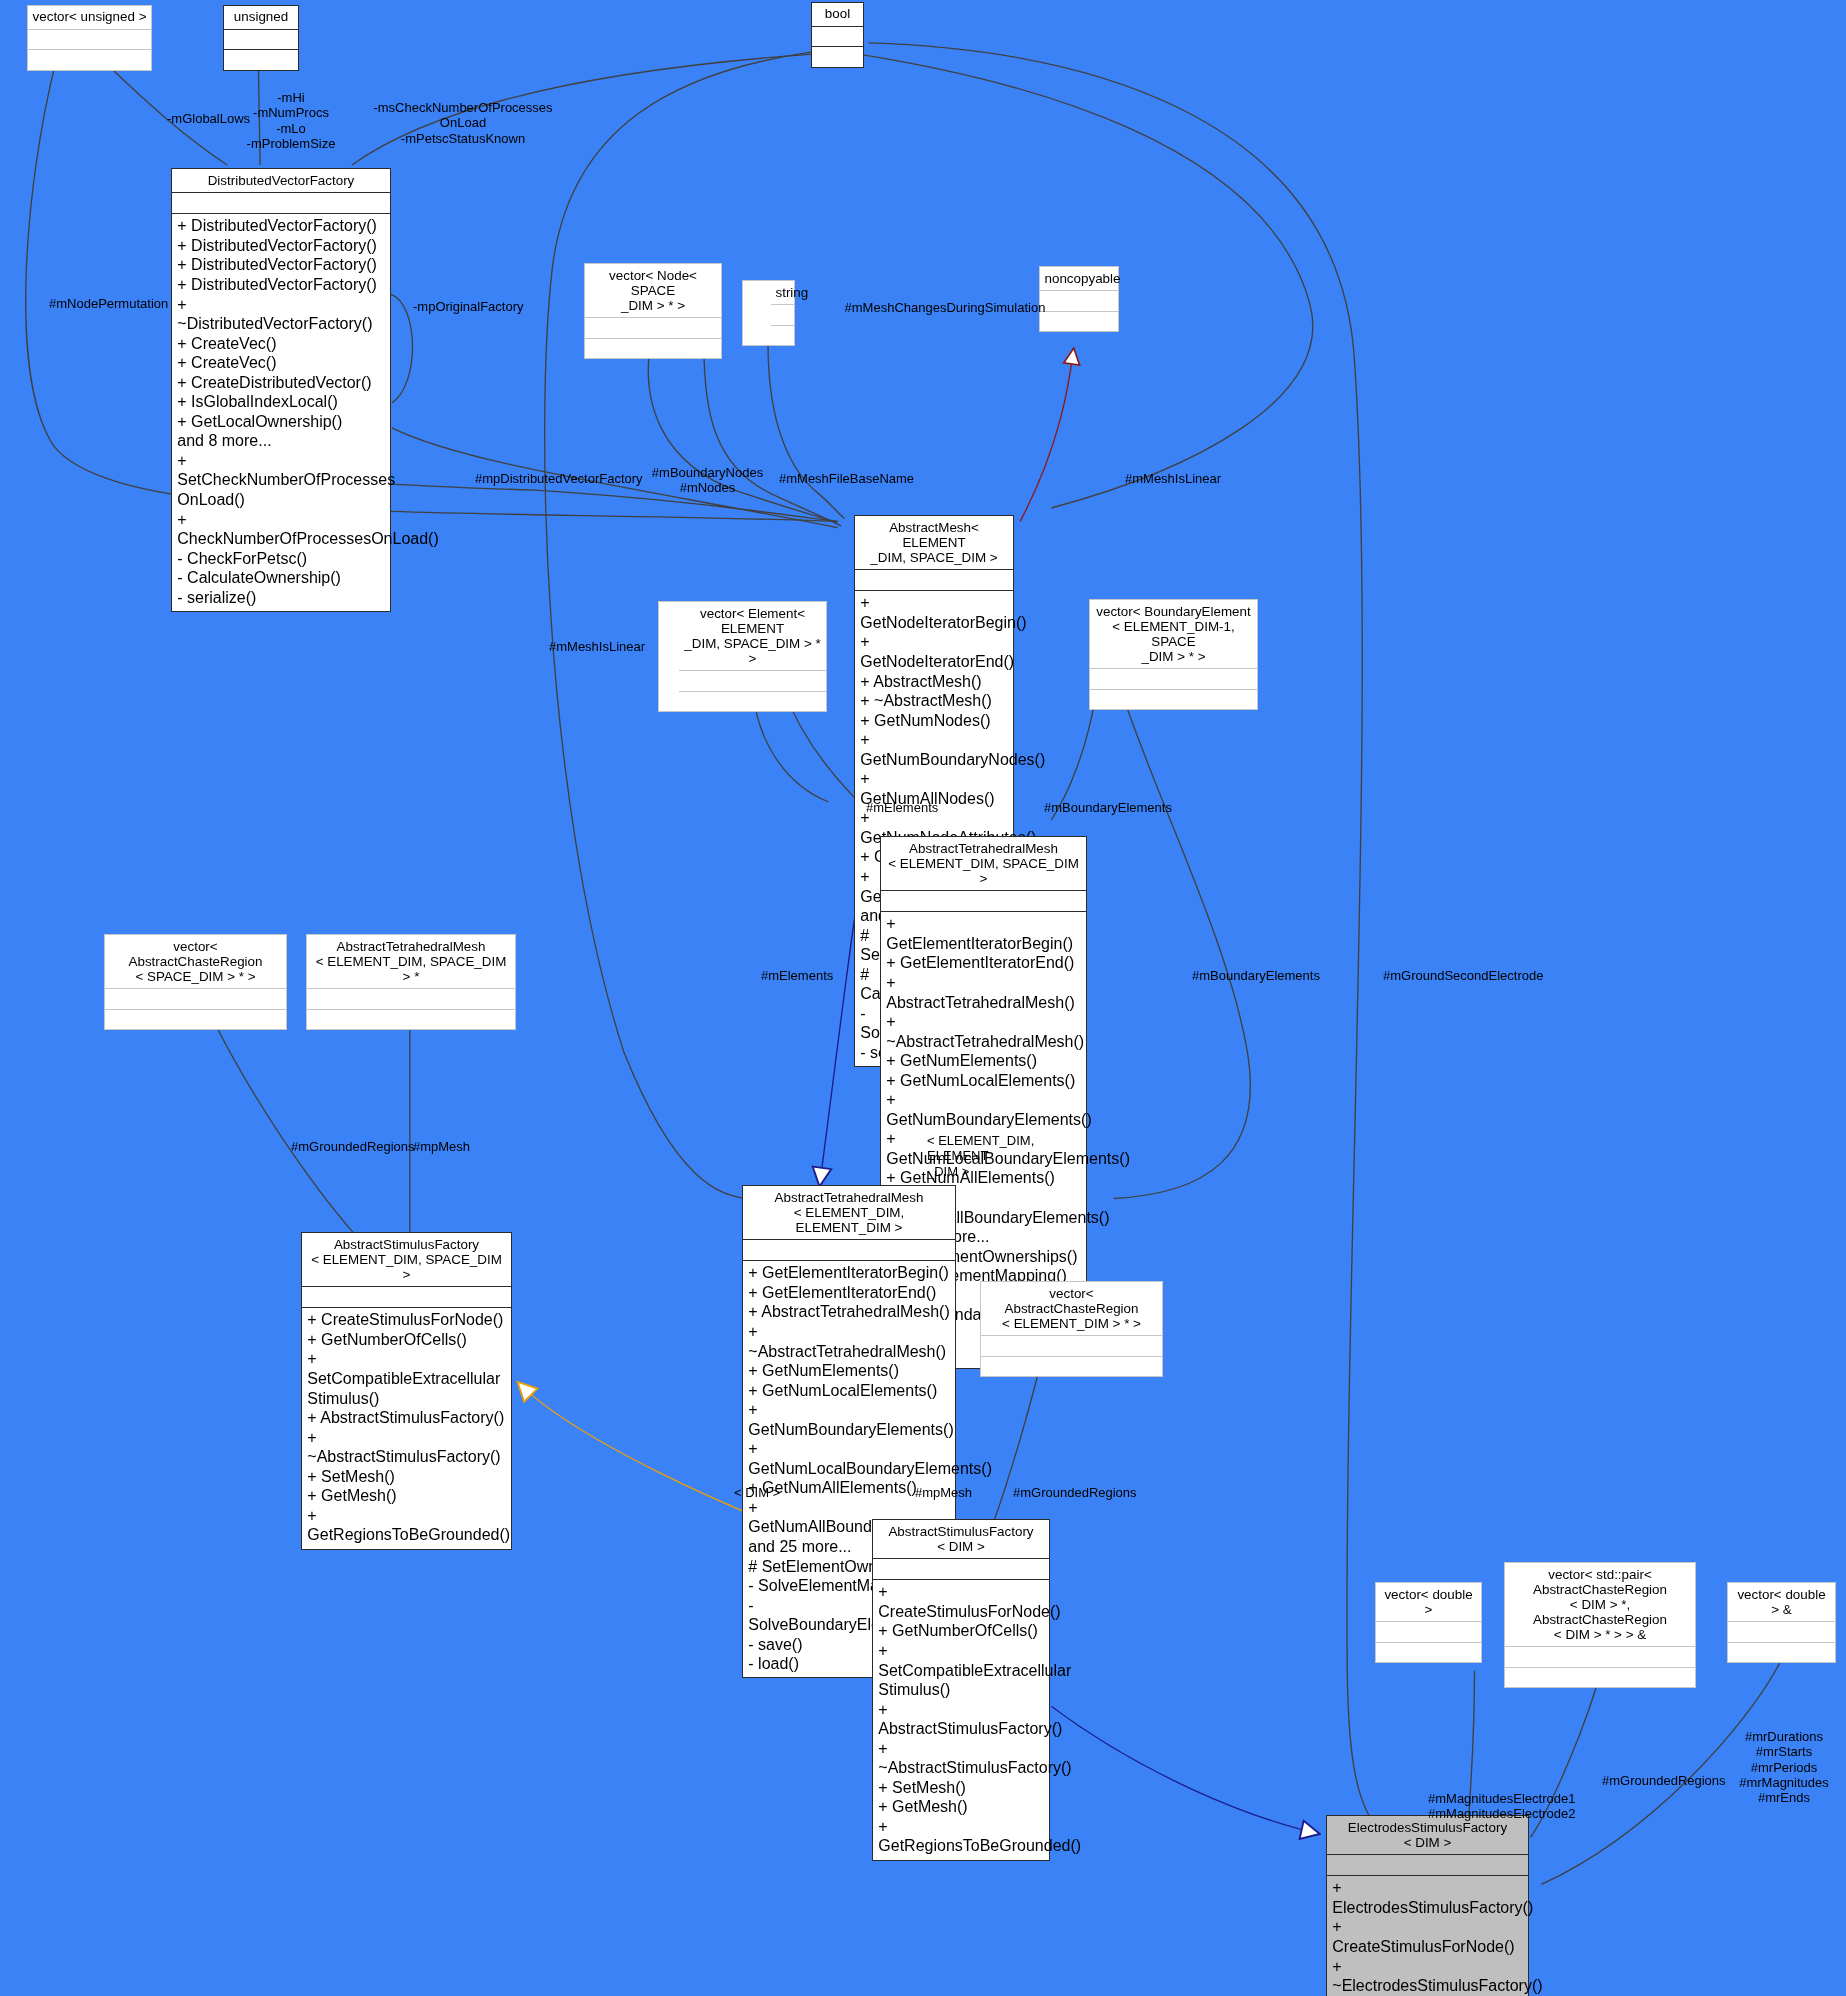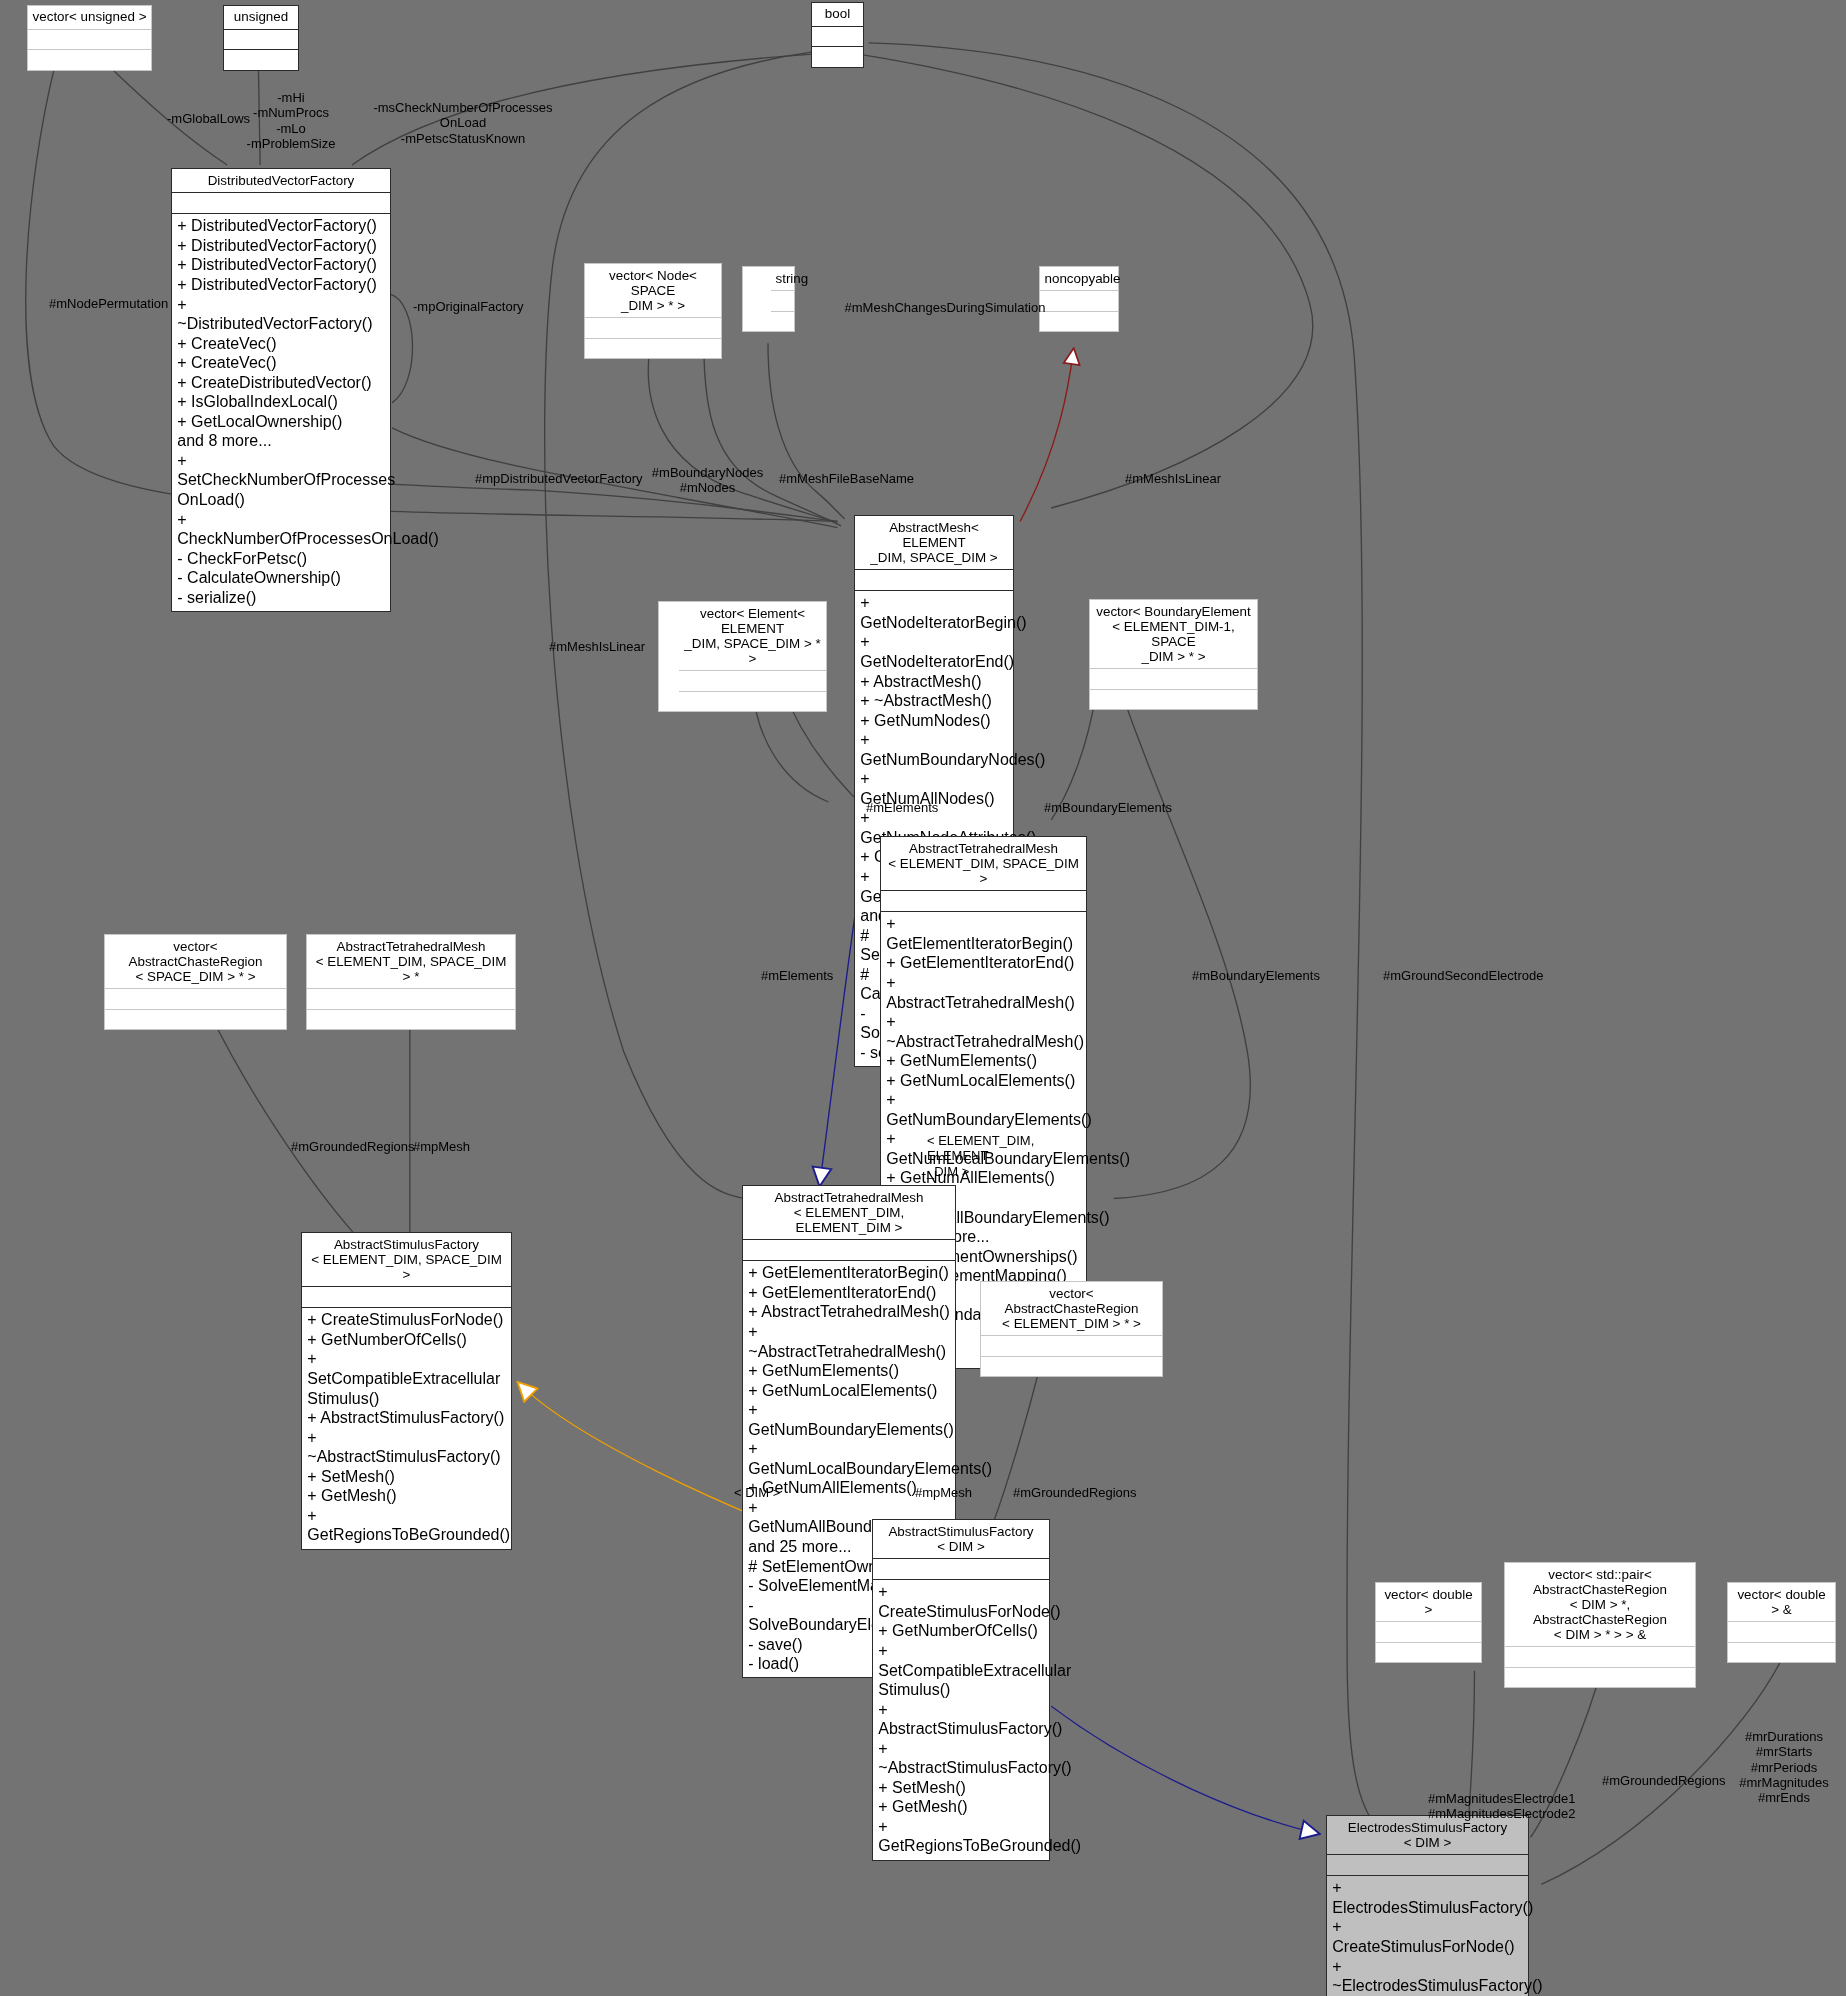--- a/index.html
+++ b/index.html
@@ -1,17 +1,17 @@
 <!DOCTYPE html>
 <html style="font-size:14.3px"><head>
 <meta charset="utf-8">
 <style>
   html,body{margin:0;padding:0;background:#ffffff;}
   body{font-family:"Liberation Sans","DejaVu Sans",sans-serif;}
-  #stage{position:relative;width:1846px;height:1996px;background:#737373;overflow:hidden;}
+  #stage{position:relative;width:1846px;height:1996px;background:#3b82f6;overflow:hidden;}
   svg.edges{position:absolute;left:0;top:0;width:1846px;height:1996px;pointer-events:none;}
 
   .node{position:absolute;box-sizing:border-box;background:#fff;border:0.9px solid #c6c6c6;}
   .node.solid{border:1.8px solid #2b2b2b;}
   .node.filled{background:#bfbfbf;border:1.8px solid #2b2b2b;}
   .node .title{
      text-align:center;padding:3.6px 4.5px 4.5px 4.5px;line-height:1.12;
      font-size:13.4px;color:#000;white-space:pre-line;
   }
   .node .sep{border-top:0.9px solid #c6c6c6;}
@@ -146,21 +146,21 @@
 - serialize()</div>
 </div>
 
 <div class="node" style="left:584px;top:263px;width:138px;">
   <div class="title">vector&lt; Node&lt; SPACE
 _DIM &gt; * &gt;</div>
   <div class="sep attrs"></div>
   <div class="sep attrs"></div>
 </div>
 
-<div class="node" style="left:742px;top:266px;width:53px;padding-left:28px;">
+<div class="node" style="left:742px;top:280px;width:53px;padding-left:28px;">
   <div class="title">string</div>
   <div class="sep attrs"></div>
   <div class="sep attrs"></div>
 </div>
 
 <div class="node" style="left:1039px;top:266px;width:80px;">
   <div class="title">noncopyable</div>
   <div class="sep attrs"></div>
   <div class="sep attrs"></div>
 </div>

